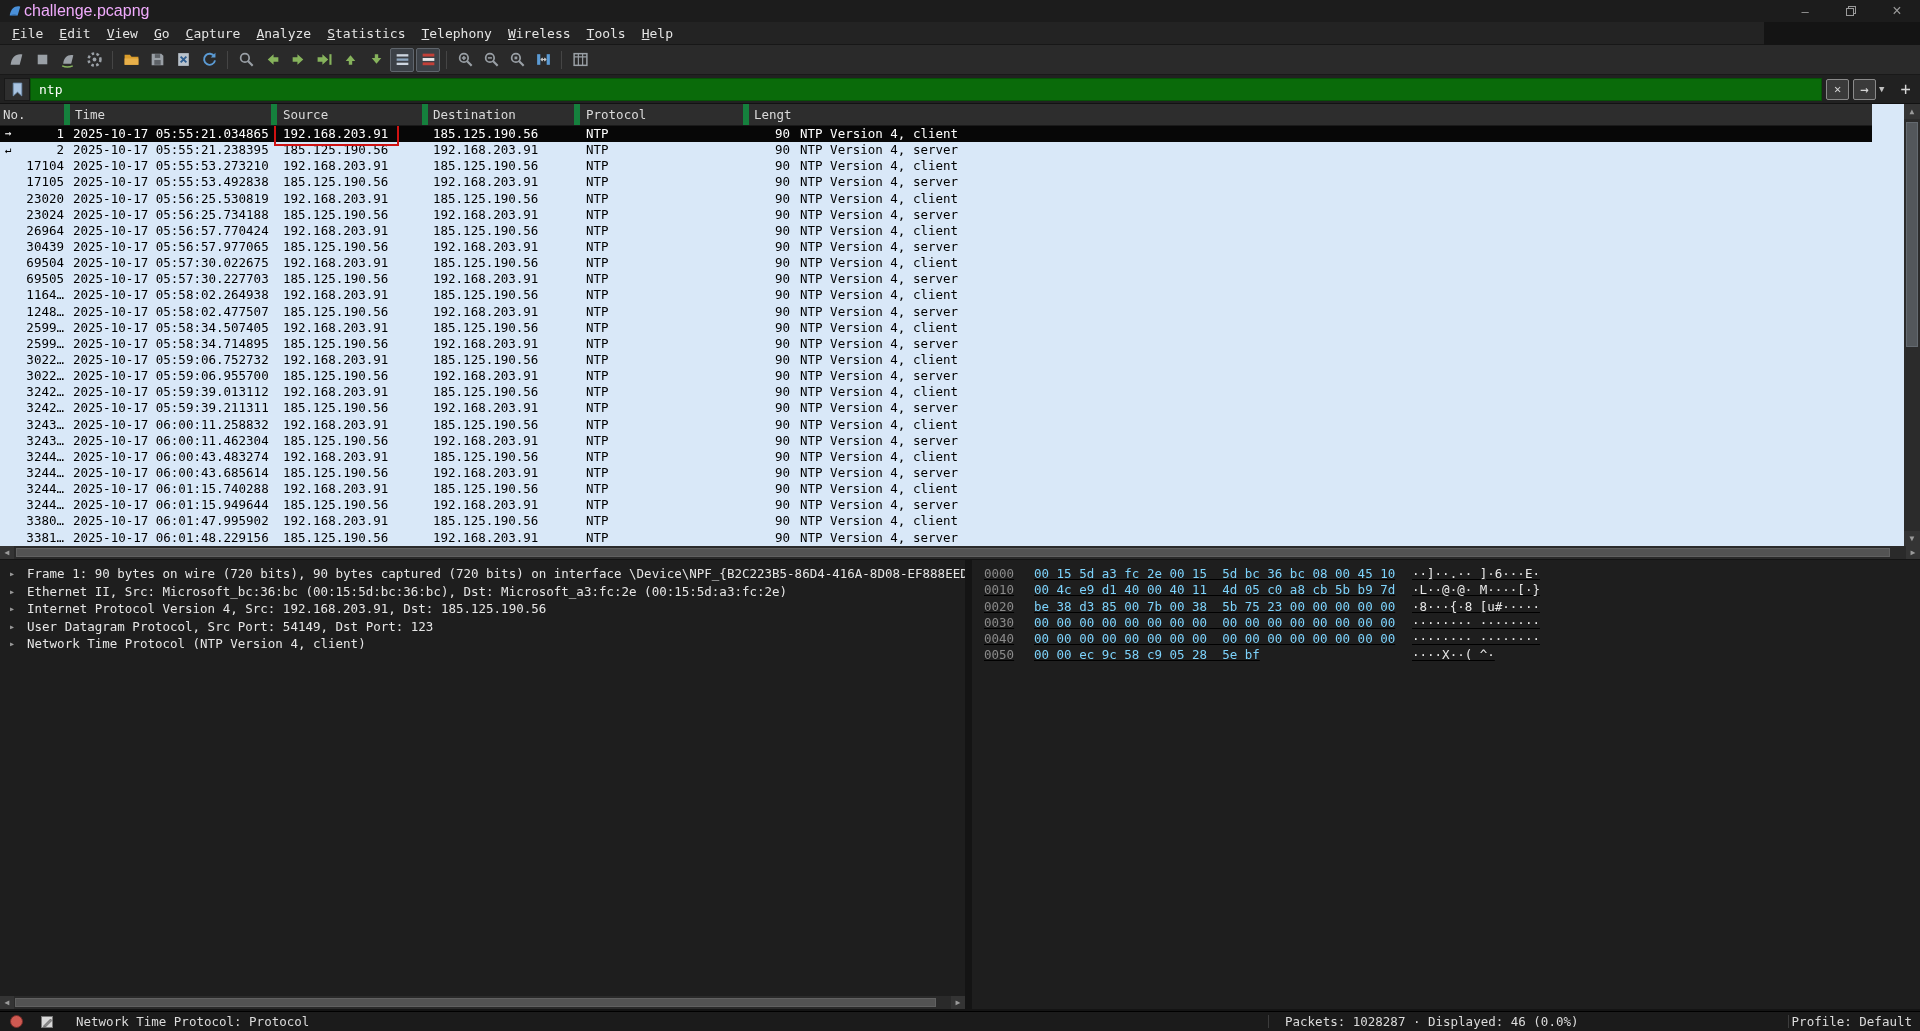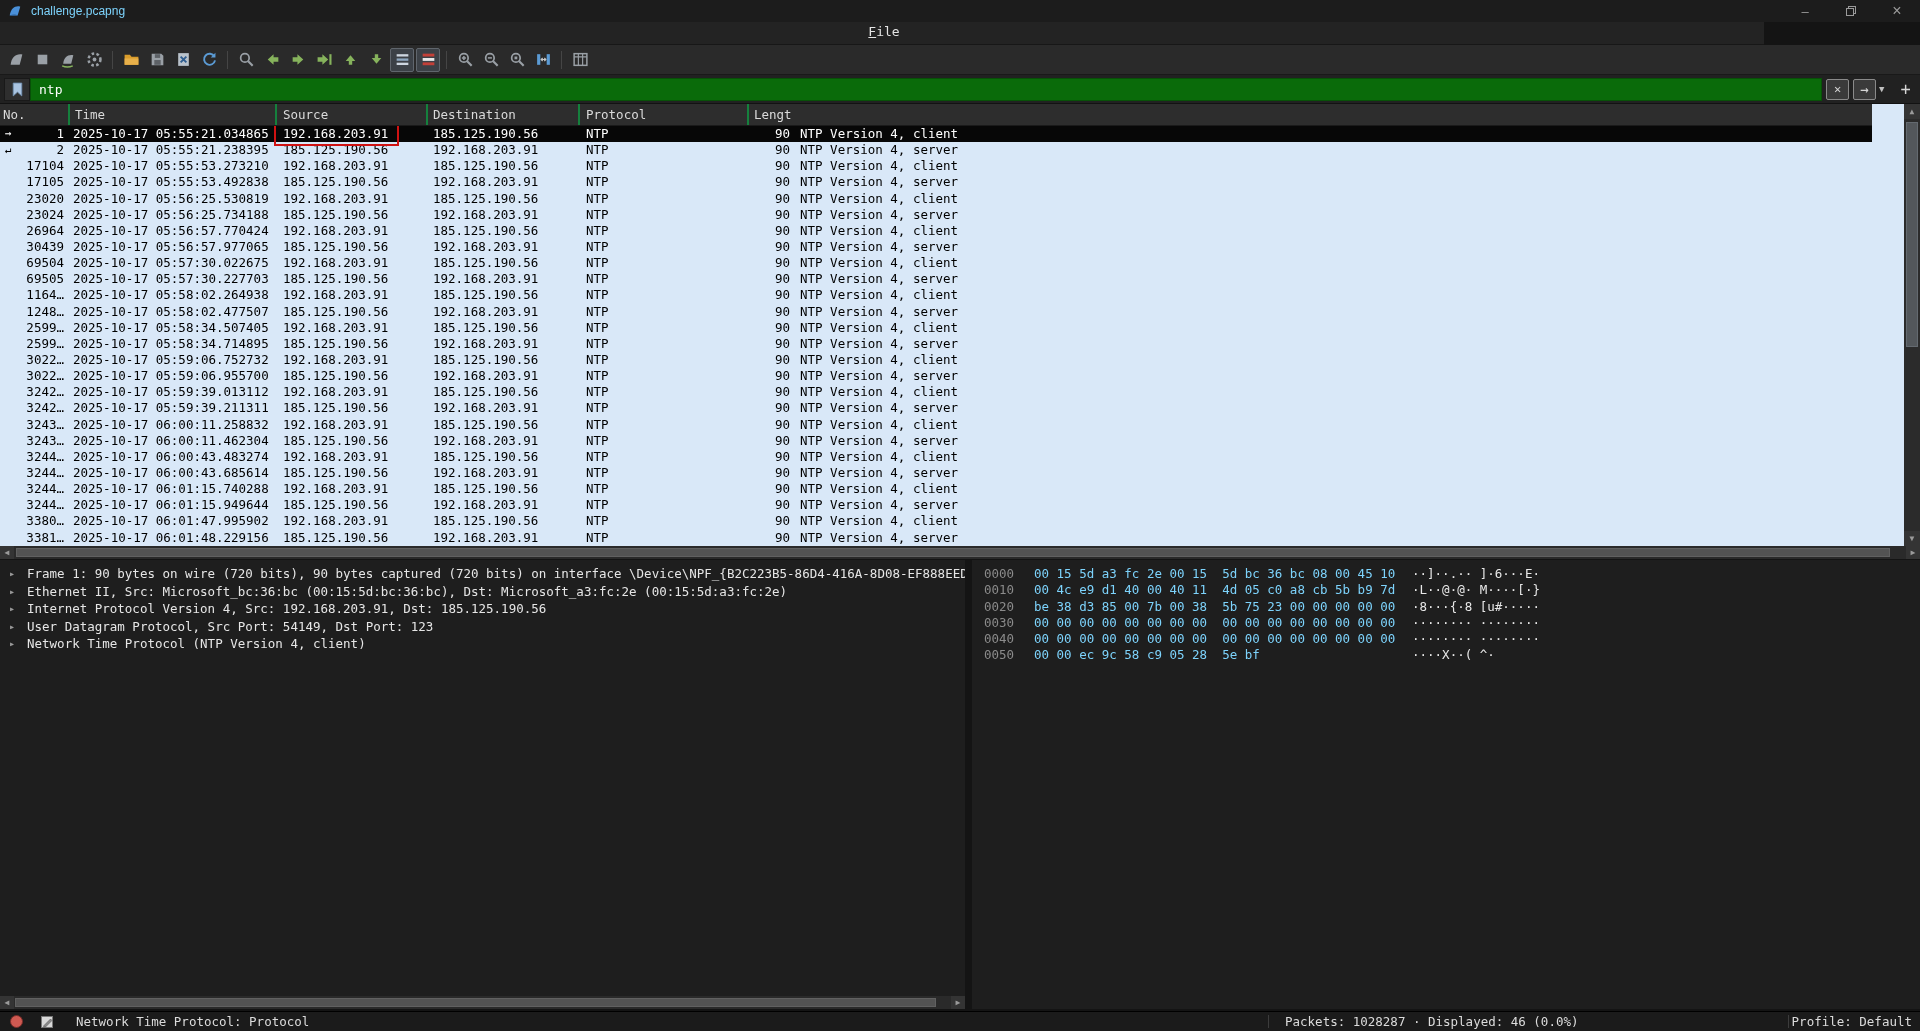--- a/index.html
+++ b/index.html
@@ -2,47 +2,47 @@
 <html><head>
 <meta charset="utf-8">
 <style>
   html,body{margin:0;padding:0;background:#141414;}
   body{width:1920px;height:1031px;position:relative;overflow:hidden;
        font-family:"DejaVu Sans Mono",monospace;-webkit-font-smoothing:antialiased;}
 
   
   .titlebar{position:absolute;top:0;left:0;width:1920px;height:22px;background:#1c1c1c;display:flex;align-items:center;}
   .app-icon{margin-left:8px;display:flex;}
-  .title-text{color:#7dd3fc;font-size:12px;margin-left:9px;font-family:"Liberation Sans",sans-serif;}
+  .title-text{color:#f0abfc;font-size:16px;margin-left:2px;font-family:"Liberation Sans",sans-serif;}
   .win-controls{position:absolute;right:0;top:0;height:22px;display:flex;align-items:center;}
   .win-btn{width:46px;height:22px;display:flex;align-items:center;justify-content:center;color:#9a9a9a;font-size:13px;font-family:"Liberation Sans",sans-serif;}
 
   
-  .menubar{position:absolute;top:22px;left:0;width:1764px;height:23px;background:#232323;border-bottom:1px solid #171717;display:flex;align-items:center;padding-left:4px;box-sizing:border-box;flex-direction:column;}
+  .menubar{position:absolute;top:22px;left:0;width:1764px;height:23px;background:#232323;border-bottom:1px solid #171717;display:flex;align-items:center;padding-left:4px;box-sizing:border-box;}
   .menu-item{display:inline-block;color:#e4e4e4;font-size:13px;padding:2px 8px;cursor:default;}
   .menu-item::first-letter{text-decoration:underline;}
 
   
   .toolbar{position:absolute;top:45px;left:0;width:1920px;height:30px;background:#2a2a2a;border-bottom:1px solid #191919;display:flex;align-items:center;padding-left:4px;box-sizing:border-box;gap:2px;}
   .tb-btn{width:24px;height:24px;display:flex;align-items:center;justify-content:center;border:1px solid transparent;box-sizing:border-box;}
   .tb-btn.pressed{background:#3c4147;border-color:#60666d;border-radius:2px;}
   .tb-sep{width:1px;height:18px;background:#454545;margin:0 4px;}
 
   
   .filterbar{position:absolute;top:75px;left:0;width:1920px;height:29px;background:#212121;border-bottom:1px solid #121212;display:flex;align-items:center;padding-left:4px;box-sizing:border-box;}
   .bookmark-btn{width:26px;height:23px;background:#2e2e2e;border:1px solid #191919;display:flex;align-items:center;justify-content:center;box-sizing:border-box;}
   .filter-field{width:1792px;height:23px;background:#0a6b0a;border:1px solid #085008;box-sizing:border-box;display:flex;align-items:center;}
   .filter-input{background:transparent;border:none;outline:none;color:#ffffff;font:13px "DejaVu Sans Mono",monospace;padding:0 0 0 8px;width:100%;}
   .ff-btn{width:21px;height:19px;background:#3a3a3a;border:1px solid #8a8a8a;border-radius:2px;color:#d6d6d6;display:flex;align-items:center;justify-content:center;font-size:12px;margin-left:4px;line-height:1;}
   .ff-dd{color:#c0c0c0;font-size:9px;margin-left:3px;}
   .add-btn{color:#d6d6d6;font-size:17px;margin-left:16px;line-height:1;}
 
   
   .pl-header{position:absolute;top:104px;left:0;width:1872px;height:22px;background:#2d2d2d;border-bottom:1px solid #1a1a1a;display:grid;grid-template-columns:70px 207px 151px 152px 169px 47px 1fr;box-sizing:border-box;}
-  .pl-h{color:#dadada;font-size:12.5px;line-height:21px;padding-left:5px;border-right:2px solid #15803d;overflow:hidden;white-space:nowrap;}
+  .pl-h{color:#dadada;font-size:12.5px;line-height:21px;padding-left:5px;border-right:6px solid #15803d;overflow:hidden;white-space:nowrap;}
   .pl-h:last-child{border-right:none;}
   .pl-body{position:absolute;top:126px;left:0;width:1872px;height:420px;background:#d9e8f8;overflow:hidden;}
   .prow{display:grid;grid-template-columns:70px 207px 151px 152px 169px 47px 1fr;height:16.15px;line-height:16.15px;font-size:12.5px;color:#000;position:relative;white-space:nowrap;}
   .prow.sel{background:#070707;color:#ffffff;}
   .c-no{text-align:right;padding-right:6px;}
   .marker{position:absolute;left:5px;top:0;font-size:11px;}
   .c-time{padding-left:3px;} .c-src{padding-left:6px;} .c-dst{padding-left:5px;}
   .c-proto{padding-left:6px;} .c-len{text-align:right;padding-right:6px;} .c-info{padding-left:4px;}
   .redbox{position:absolute;left:274px;top:-2px;width:121px;height:18px;border:2px solid #cf1212;z-index:4;}
   .pl-strip{position:absolute;top:104px;left:1872px;width:32px;height:442px;background:#d9e8f8;}
@@ -54,21 +54,21 @@
   .hscroll{position:absolute;height:13px;background:#2a2a2a;}
   .hs-btn{position:absolute;top:0;width:14px;height:13px;display:flex;align-items:center;justify-content:center;color:#9a9a9a;font-size:8px;background:#343434;}
   .hs-thumb{position:absolute;top:2px;height:9px;background:#535353;border:1px solid #616161;box-sizing:border-box;}
 
   
   .details{position:absolute;top:560px;left:0;width:965px;height:436px;background:#1e1e1e;padding-top:5px;box-sizing:border-box;}
   .dline{height:17.5px;line-height:17.5px;color:#e6e6e6;font-size:12.5px;white-space:nowrap;padding-left:27px;position:relative;overflow:hidden;}
   .twisty{position:absolute;left:9px;top:0;color:#9a9a9a;font-size:10px;}
 
   
-  .hexpane{position:absolute;top:560px;left:972px;width:948px;height:449px;background:#1e1e1e;padding-top:6px;box-sizing:border-box;}
+  .hexpane{position:absolute;top:560px;left:972px;width:948px;height:449px;background:#1e1e1e;padding-top:6px;box-sizing:border-box;text-decoration:underline;}
   .hexrow{height:16.3px;line-height:16.3px;font-size:12.5px;display:flex;white-space:pre;}
   .hx-off{color:#8b8b8b;padding-left:12px;width:46px;}
   .hx-bytes{color:#7dd3fc;margin-left:4px;width:378px;}
   .hx-ascii{color:#e8e8e8;}
 
   
   .statusbar{position:absolute;top:1011px;left:0;width:1920px;height:20px;background:#1b1b1b;border-top:1px solid #000;box-sizing:border-box;display:flex;align-items:center;font-size:12.5px;color:#dcdcdc;}
   .sb-expert{width:13px;height:13px;border-radius:50%;background:#cf5a52;border:1px solid #7a2e2a;margin-left:10px;box-sizing:border-box;}
   .sb-comment{margin-left:17px;display:flex;}
   .sb-left-text{margin-left:22px;}

